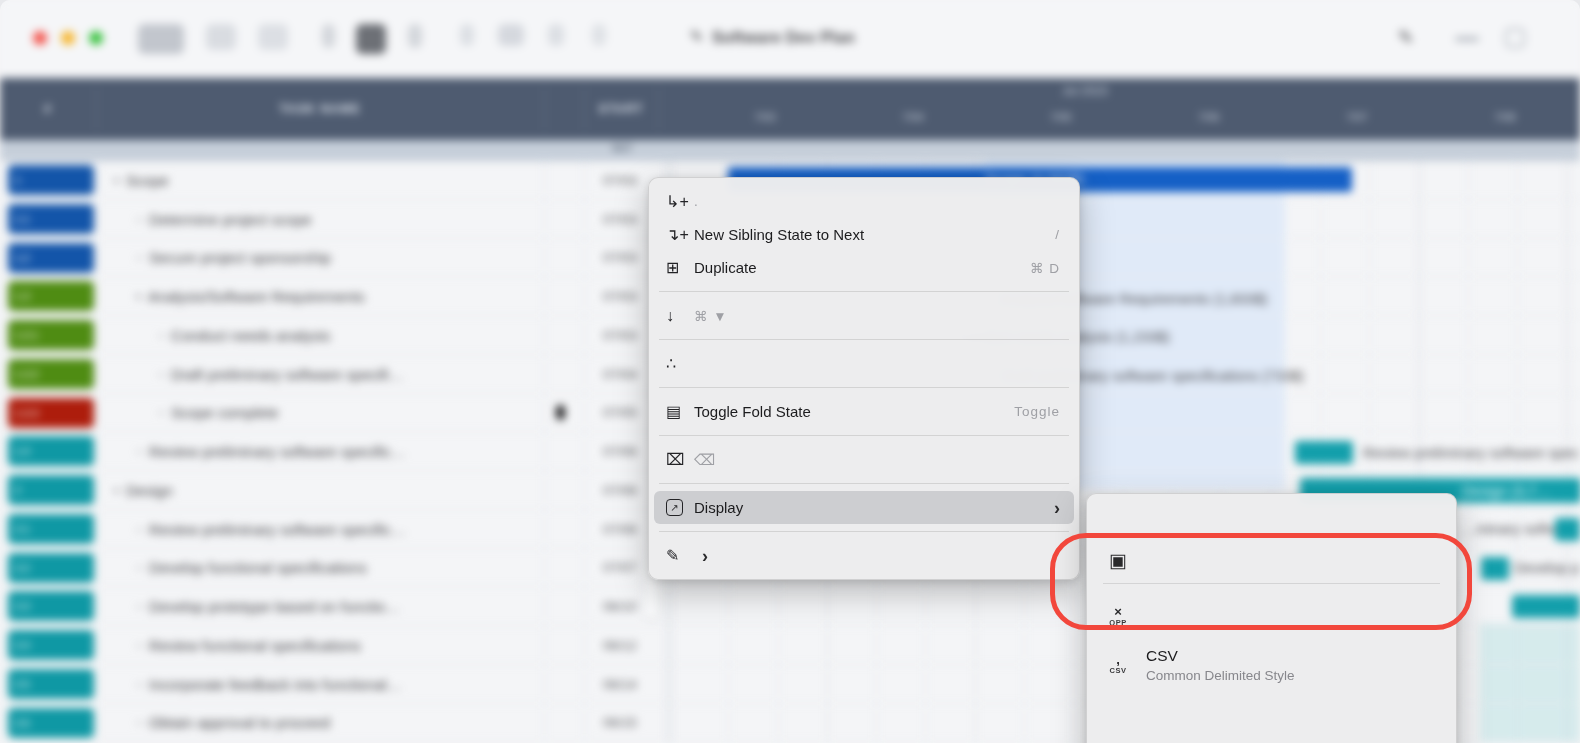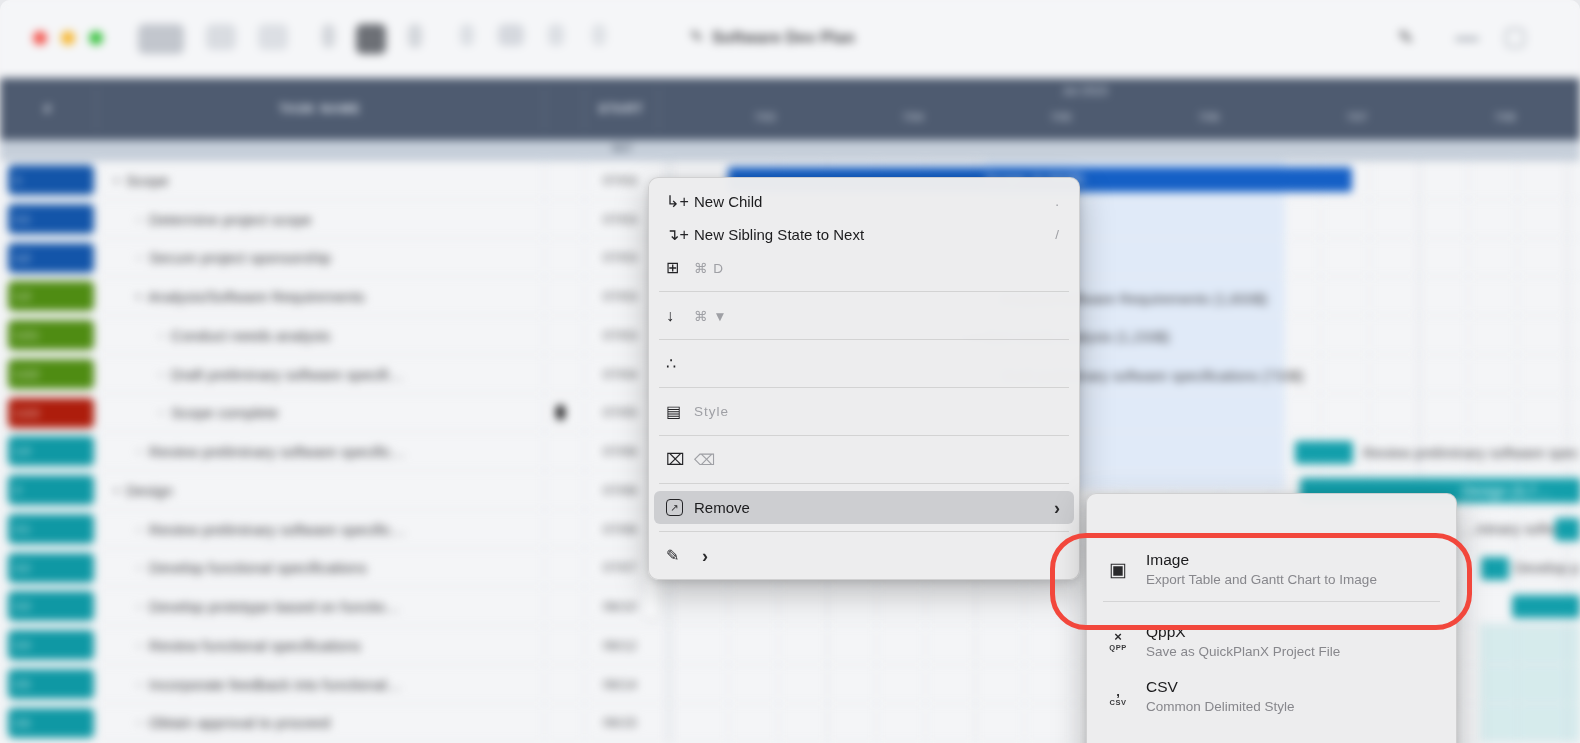--- a/index.html
+++ b/index.html
@@ -378,86 +378,79 @@
 
     <div class="table-gantt-border" style="left:666px"></div>
     <div class="table-gantt-border" style="left:671px"></div>
     <div class="milestone-pill"></div>
     <div class="scroll-pill"></div>
   </div>
 
   <div class="menu context-menu">
     <div class="mi">
       <span class="mi-icon">↳+</span>
-      <span class="mi-label">New Child</span>
       <span class="mi-short">.</span>
     </div>
     <div class="mi">
       <span class="mi-icon">↴+</span>
       <span class="mi-label">New Sibling State to Next</span>
       <span class="mi-short">/</span>
     </div>
     <div class="mi">
       <span class="mi-icon">⊞</span>
+      <span class="mi-label">Duplicate</span>
       <span class="mi-short">⌘ D</span>
     </div>
     <div class="msep"></div>
     <div class="mi">
       <span class="mi-icon">↓</span>
       <span class="mi-short">⌘ ▼</span>
     </div>
     <div class="msep"></div>
     <div class="mi">
       <span class="mi-icon">∴</span>
       <span class="mi-short"></span>
     </div>
     <div class="msep"></div>
     <div class="mi">
       <span class="mi-icon">▤</span>
-      <span class="mi-short">Style</span>
+      <span class="mi-label">Toggle Fold State</span>
+      <span class="mi-short">Toggle</span>
     </div>
     <div class="msep"></div>
     <div class="mi">
       <span class="mi-icon">⌧</span>
       <span class="mi-short" style="font-size:15px">⌫</span>
     </div>
     <div class="msep"></div>
     <div class="mi hl">
       <span class="mi-icon boxed">
           <span>↗</span>
         </span>
-      <span class="mi-label">Remove</span>
+      <span class="mi-label">Display</span>
       <span class="mi-chev">›</span>
     </div>
     <div class="msep"></div>
     <div class="mi">
       <span class="mi-icon">✎</span>
       <span class="mi-chev">›</span>
     </div>
   </div>
 
   <div class="menu submenu">
     <div class="sub-item">
       <span class="sub-icon">
         <span class="big">▣</span>
       </span>
-      <span>
-        <div class="sub-title">Image</div>
-        <div class="sub-desc">Export Table and Gantt Chart to Image</div>
-      </span>
     </div>
     <div class="ssep"></div>
     <div class="sub-item">
       <span class="sub-icon">
         <span class="top">×</span>
         <span class="small">QPP</span>
-      </span>
-      <span>
-        <div class="sub-title">QppX</div>
-        <div class="sub-desc">Save as QuickPlanX Project File</div>
       </span>
     </div>
     <div class="sub-item">
       <span class="sub-icon">
         <span class="top">,</span>
         <span class="small">CSV</span>
       </span>
       <span>
         <div class="sub-title">CSV</div>
         <div class="sub-desc">Common Delimited Style</div>

